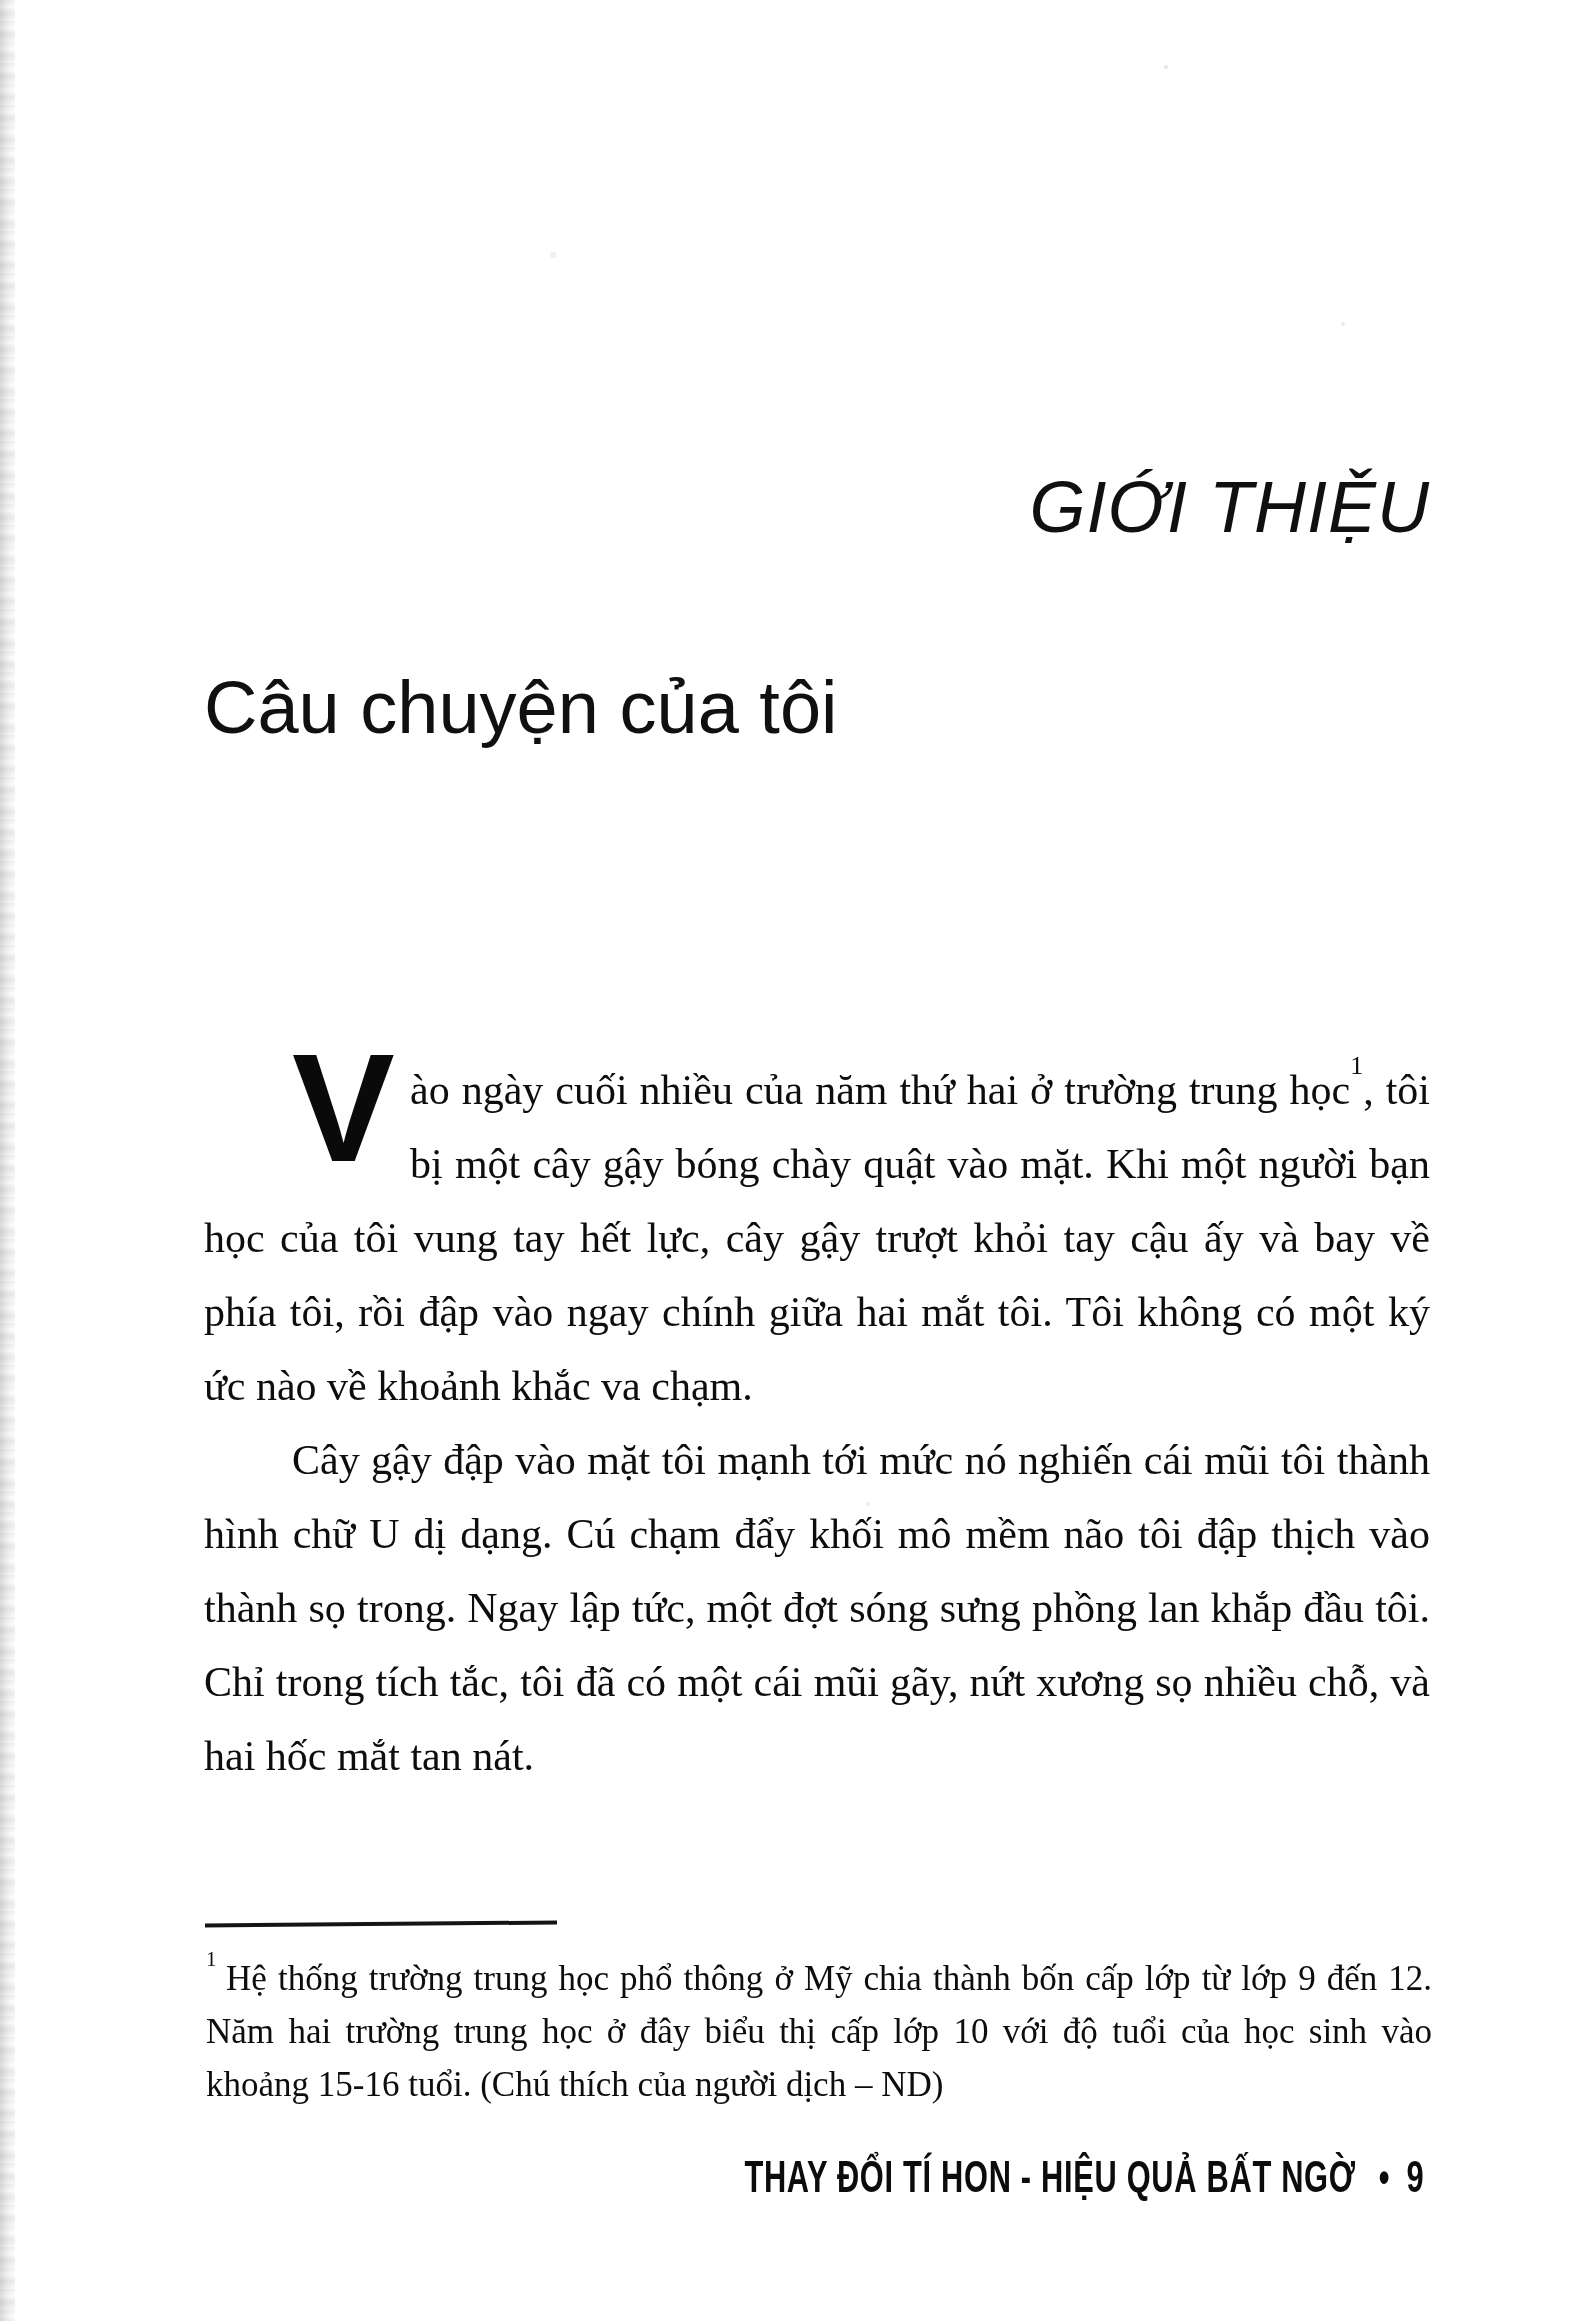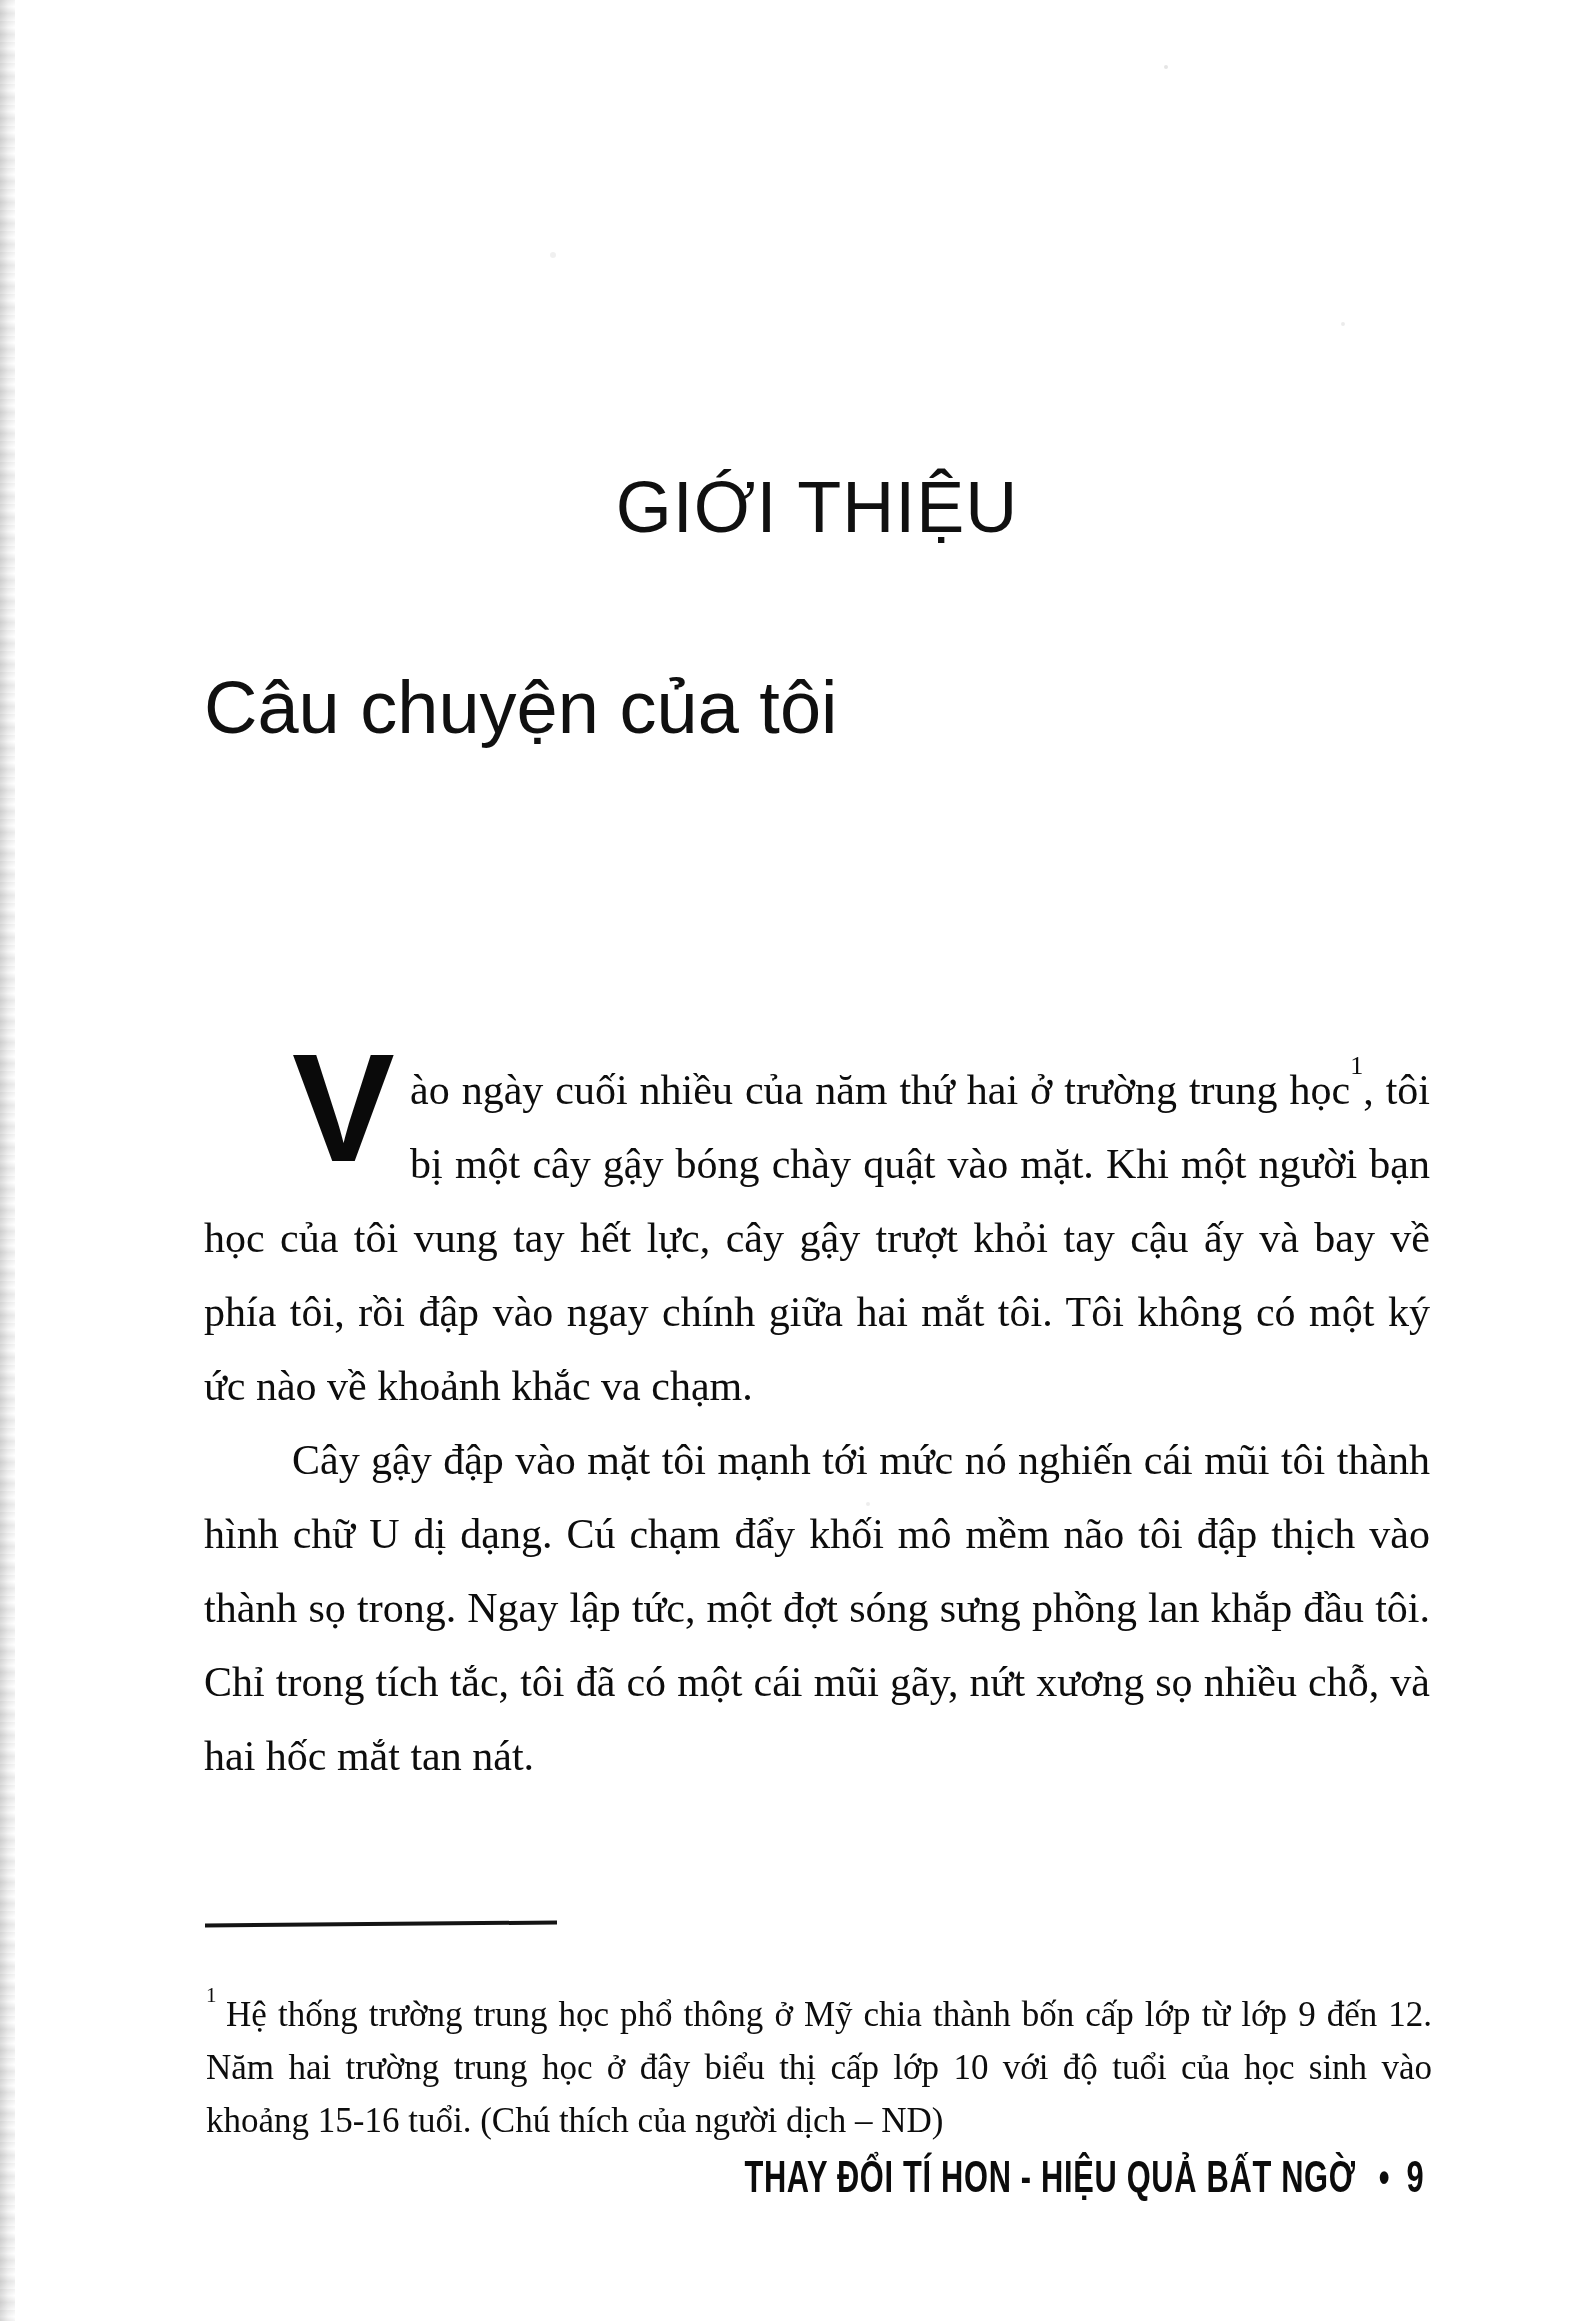--- a/index.html
+++ b/index.html
@@ -35,28 +35,29 @@
     background: rgba(0,0,0,0.10);
     box-shadow: -613px 188px 0 1px rgba(0,0,0,0.06),
                  177px 257px 0 0 rgba(0,0,0,0.08),
                 -298px 1437px 0 0 rgba(0,0,0,0.07);
   }
 
   .chapter-title {
     position: absolute;
     left: 204px; top: 471px;
     width: 1226px;
-    text-align: center;
+    text-align: right;
     font-family: "Liberation Sans", sans-serif;
     font-weight: 400;
     font-size: 72px;
     line-height: 1;
     letter-spacing: 1px;
     color: #101010;
     margin: 0;
+    font-style: italic;
   }
   .section-title {
     position: absolute;
     left: 204px; top: 671px;
     width: 1226px;
     font-family: "Liberation Sans", sans-serif;
     font-weight: 400;
     font-size: 74px;
     line-height: 1;
     letter-spacing: 0px;
@@ -102,21 +103,20 @@
   }
   .footnote {
     position: absolute;
     left: 206px; top: 1952px;
     width: 1226px;
     font-family: "Liberation Serif", serif;
     font-size: 35px;
     line-height: 53px;
     text-align: justify;
     color: #0d0d0d;
-    margin-top: 36px;
   }
   .footnote .fn-marker {
     font-size: 21px;
     line-height: 0;
     position: relative;
     top: -11.5px;
     margin-right: 9.6px;
   }
 
   .running-footer {

